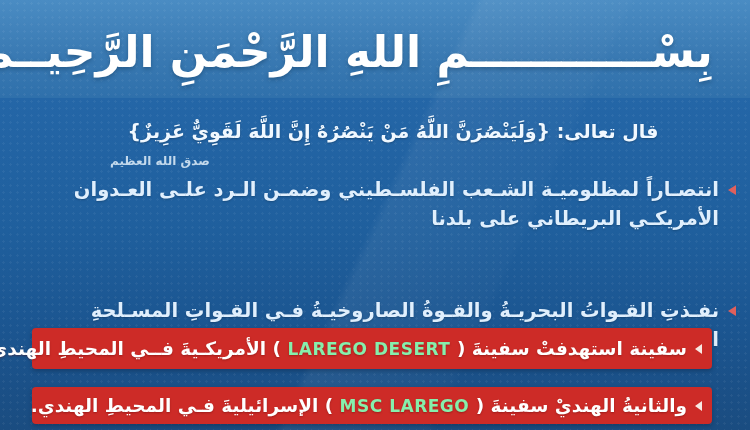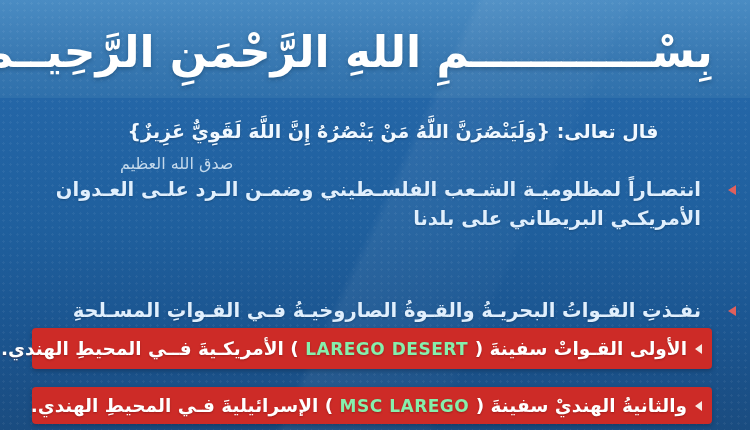--- a/index.html
+++ b/index.html
@@ -69,36 +69,36 @@
     direction: rtl;
     color: #f0f8ff;
     font-size: 19px;
     font-weight: 700;
     text-shadow: 0 1px 2px rgba(10,40,70,0.4);
     white-space: nowrap;
   }
   .verse-attribution {
     position: absolute;
     top: 154px;
-    left: 120px;
+    left: 110px;
     direction: rtl;
     color: #c3d9ec;
-    font-size: 16px;
-    font-weight: 400;
+    font-size: 12px;
+    font-weight: 700;
   }
 
   
   .para {
     position: absolute;
     right: 14px;
     width: 706px;
     display: flex;
     flex-direction: row;
     direction: rtl;
-    gap: 27px;
+    gap: 9px;
   }
   .para-1 { top: 175px; }
   .para-2 { top: 252px; margin-top: 44px; }
   .para-text {
     flex: 1;
     direction: rtl;
     text-align: right;
     color: #e0effd;
     font-size: 19.5px;
     font-weight: 700;
@@ -176,21 +176,21 @@
     <p class="para-text">انتصـاراً لمظلوميـة الشـعب الفلسـطيني وضمـن الـرد علـى العـدوان الأمريكـي البريطاني على بلدنا</p>
   </div>
 
   <div class="para para-2">
     <span class="tri tri-red"></span>
     <p class="para-text">نفـذتِ القـواتُ البحريـةُ والقـوةُ الصاروخيـةُ فـي القـواتِ المسـلحةِ اليمنيـةِ ثلاثَ عملياتٍ مشتركةٍ وعلى النحوِ التالي:</p>
   </div>
 
   <div class="banner banner-1">
     <span class="tri tri-white"></span>
-    <div class="banner-text"><span>الأولى القـواتْ سفينةَ ( </span><span class="ship">LAREGO DESERT</span><span> ) الأمريكـيةَ فــي المحيطِ الهندي.</span></div>
+    <div class="banner-text"><span>سفينة استهدفتْ سفينةَ ( </span><span class="ship">LAREGO DESERT</span><span> ) الأمريكـيةَ فــي المحيطِ الهندي.</span></div>
   </div>
 
   <div class="banner banner-2">
     <span class="tri tri-white"></span>
     <div class="banner-text"><span>والثانيةُ الهنديْ سفينةَ ( </span><span class="ship">MSC LAREGO</span><span> ) الإسرائيليةَ فـي المحيطِ الهندي.</span></div>
   </div>
 
 </div>
 
 </body></html>

